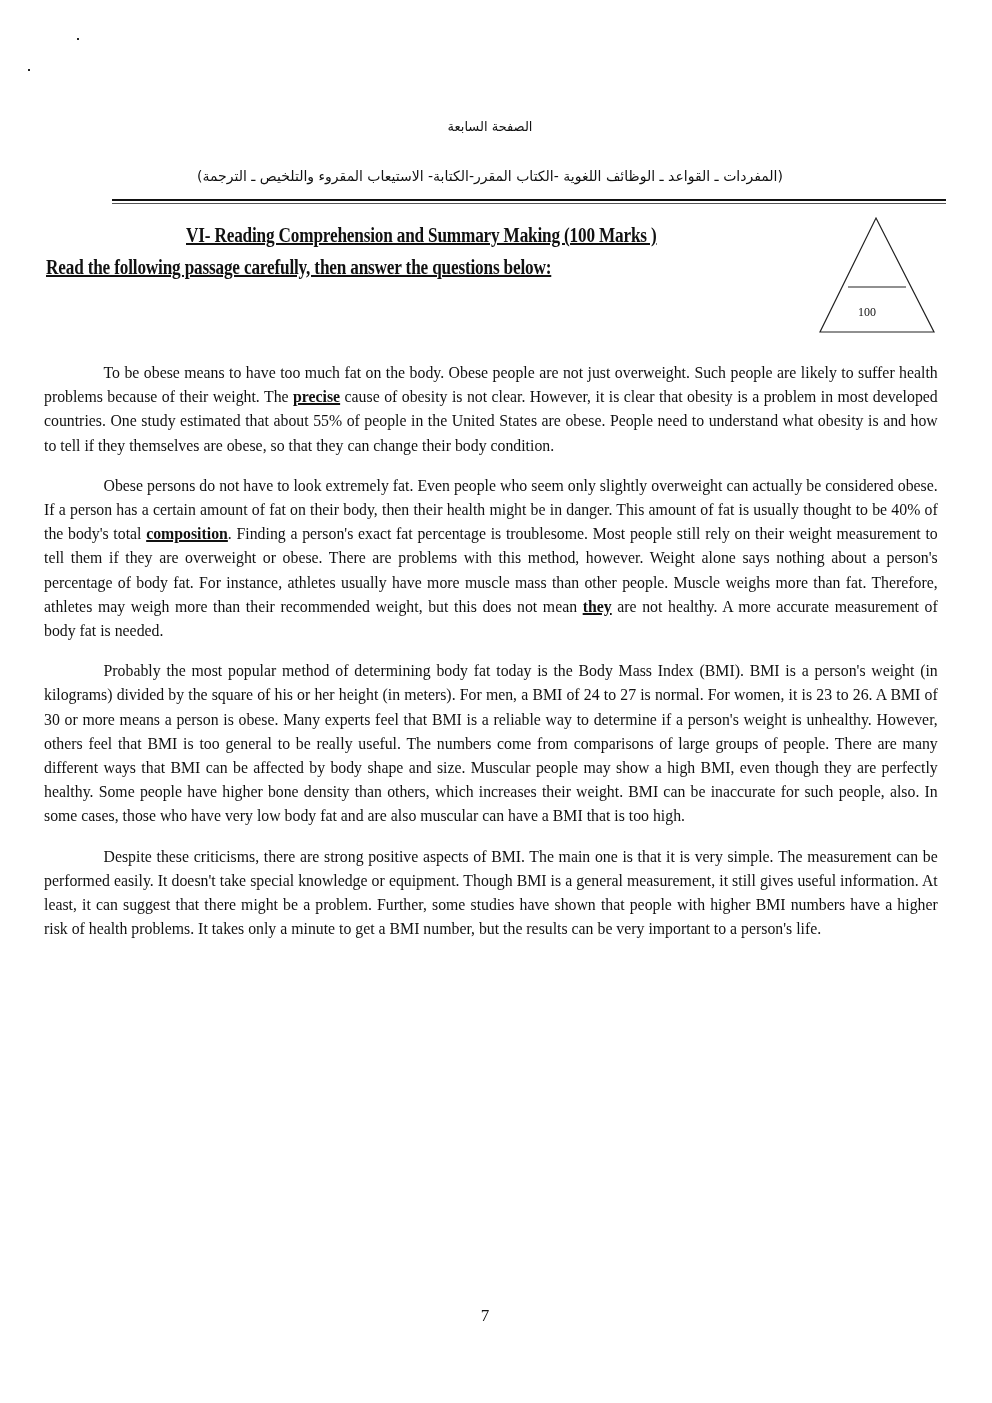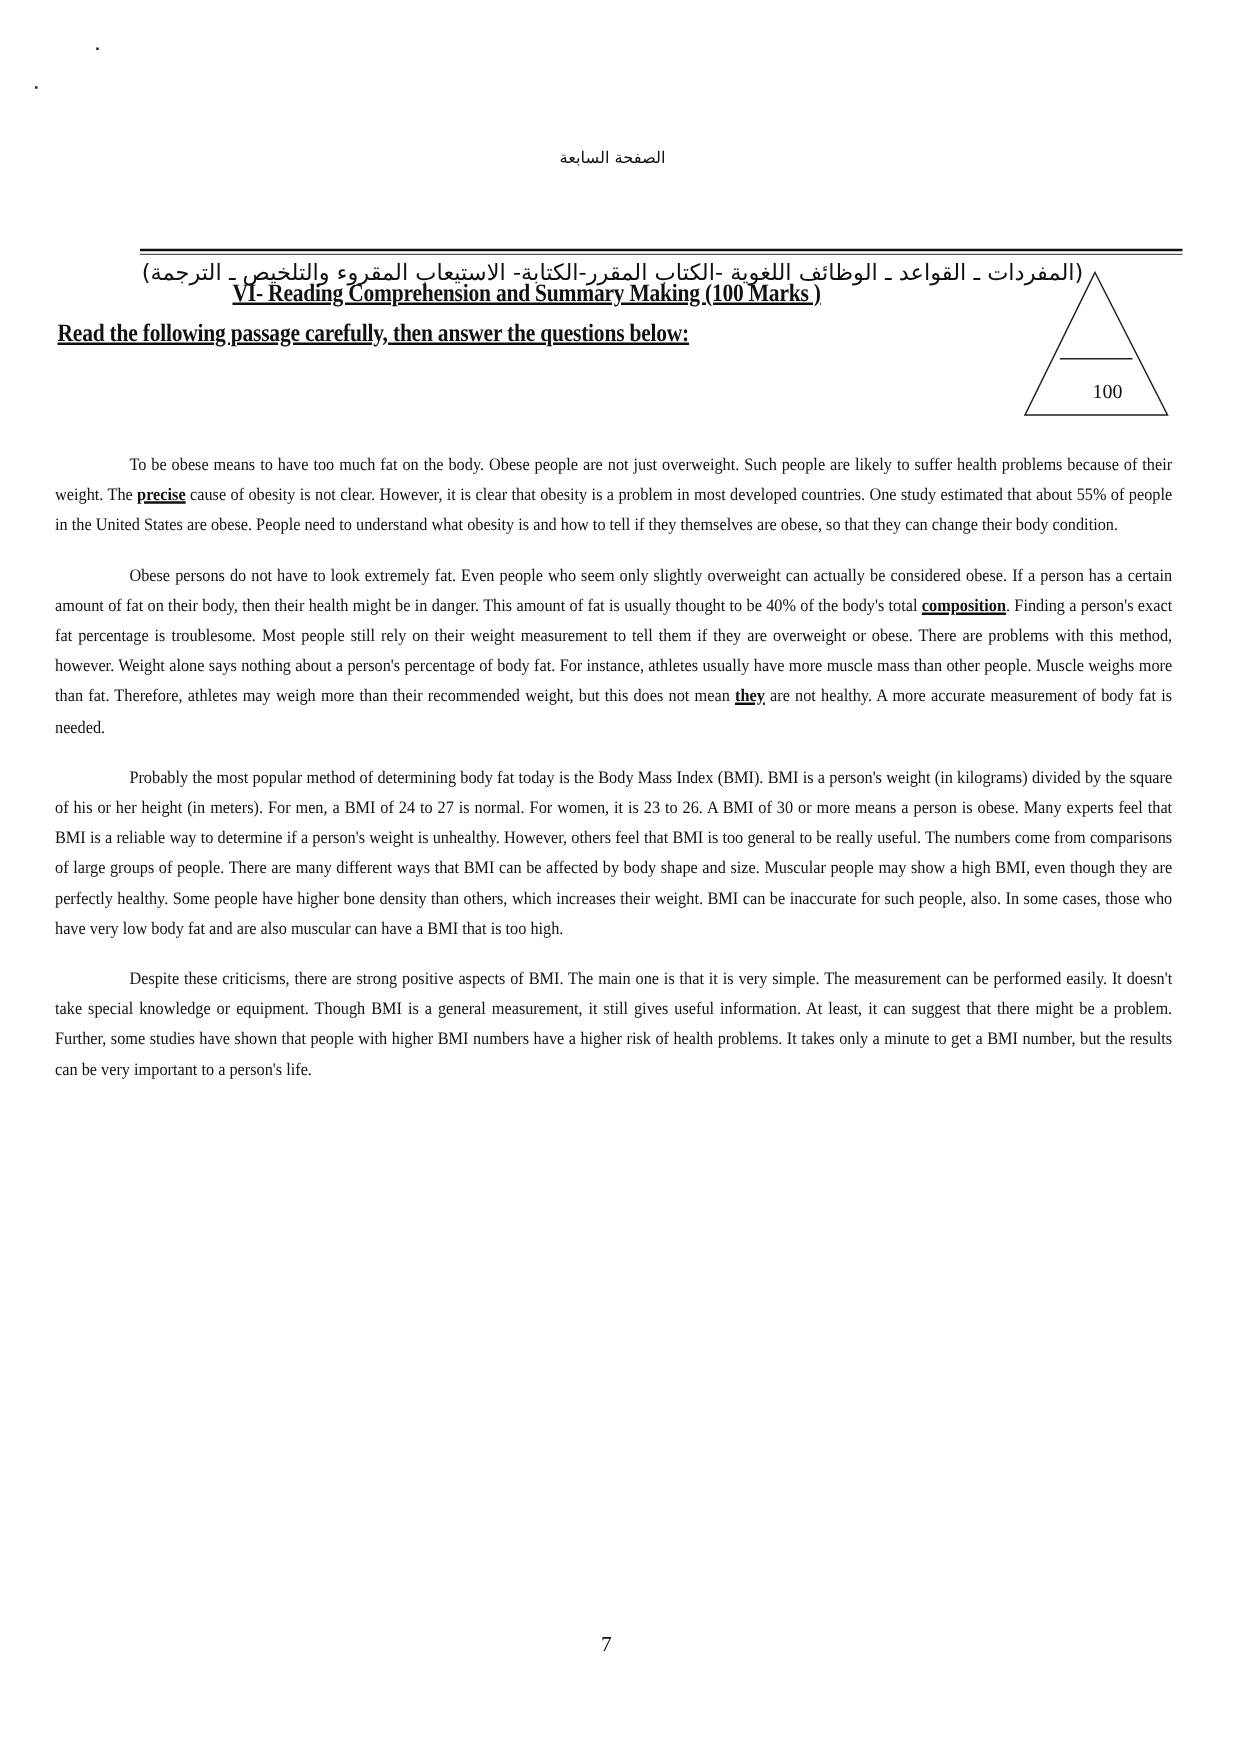--- a/index.html
+++ b/index.html
@@ -4,33 +4,33 @@
 <style>
   html, body { margin: 0; padding: 0; background: #ffffff; }
   body { width: 992px; height: 1403px; position: relative; overflow: hidden; color: #111; font-family: "Liberation Serif", serif; }
   .page { position: absolute; left: 0; top: 16px; width: 928px; height: 1403px; }
   .speck { position: absolute; width: 2px; height: 2px; background: #222; }
 
   .ar-header { position: absolute; left: 100px; width: 780px; text-align: center; direction: rtl; font-family: "DejaVu Sans", sans-serif; color: #111; }
   .ar-page-label { top: 103px; font-size: 13px; }
   .ar-line1 { top: 128px; font-size: 15px; font-weight: normal; letter-spacing: 0.2px; }
   .ar-line1 .years { font-family: "Liberation Serif", serif; font-weight: bold; font-size: 18px; }
-  .ar-line2 { top: 152px; font-size: 18px; margin-top: 40px; }
+  .ar-line2 { top: 152px; font-size: 14px; }
 
   .rule { position: absolute; left: 112px; width: 834px; background: #111; }
   .rule-thick { top: 183px; height: 2px; }
   .rule-thin { top: 187px; height: 1px; background: #555; }
 
   .section-title { position: absolute; left: 186px; top: 208px; font-size: 20px; font-weight: bold; text-decoration: underline; text-decoration-thickness: 2px; white-space: nowrap; transform: scaleX(0.86); transform-origin: left top; letter-spacing: -0.2px; }
   .instruction { position: absolute; left: 46px; top: 240px; font-size: 20px; font-weight: bold; text-decoration: underline; text-decoration-thickness: 2px; white-space: nowrap; transform: scaleX(0.86); transform-origin: left top; letter-spacing: -0.2px; }
 
   .marks-triangle { position: absolute; left: 818px; top: 200px; width: 118px; height: 120px; }
-  .marks-value { position: absolute; left: 858px; top: 289px; width: 40px; text-align: right; font-size: 16px; }
+  .marks-value { position: absolute; left: 858px; top: 289px; width: 40px; text-align: left; font-size: 12px; }
 
-  .passage { position: absolute; left: 44px; top: 345px; width: 894px; font-size: 14px; line-height: 24.2px; }
+  .passage { position: absolute; left: 44px; top: 345px; width: 894px; font-size: 17px; line-height: 24.2px; }
   .para { margin: 0 0 16px 0; text-align: justify; text-indent: 64px; transform: scaleX(0.93); transform-origin: left top; width: 961px; }
   .para .kw { font-weight: bold; text-decoration: underline; text-decoration-thickness: 2px; }
 
   .page-number { position: absolute; left: 470px; top: 1290px; width: 30px; text-align: center; font-size: 17px; }
 </style>
 </head>
 <body>
 
 <div class="page">
   <div class="speck" style="left:77px;top:22px;"></div>

